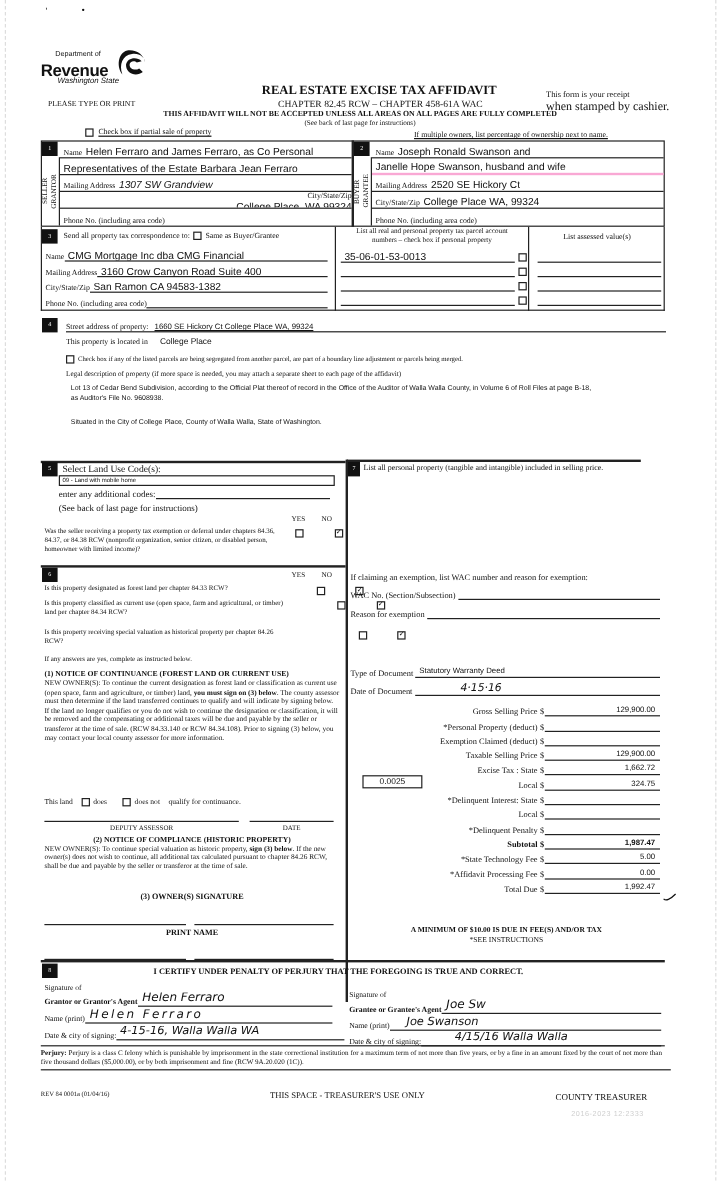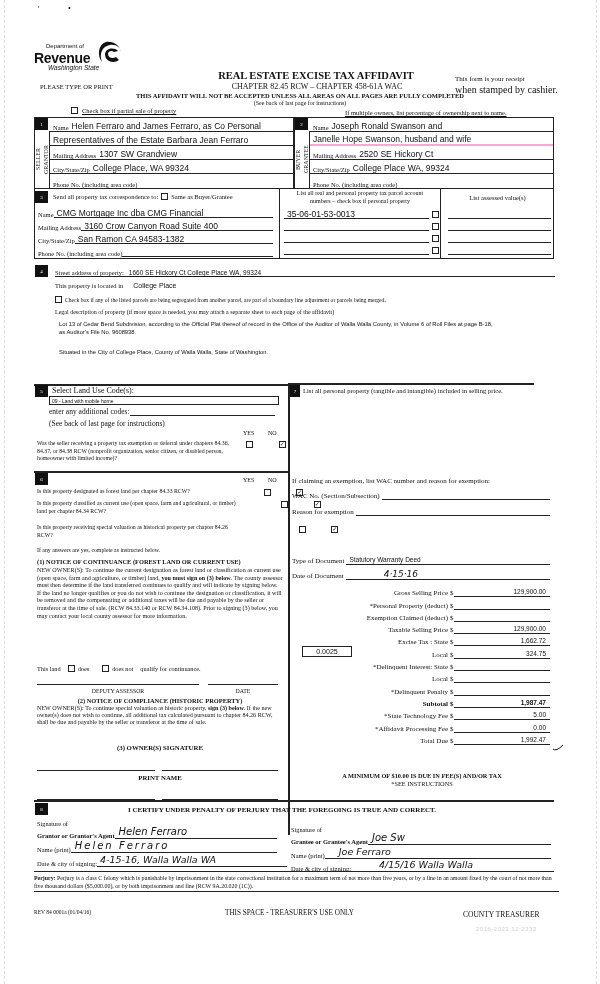--- a/index.html
+++ b/index.html
@@ -74,23 +74,23 @@
 <div class="abs" style="left:50px;top:118px;width:243px;">
   <div class="row" style="height:14px;border-bottom:1px solid #222;padding-left:3px;">
     <span class="lbl">Name</span>
     <span class="val fill" style="border:none;">Helen Ferraro and James Ferraro, as Co Personal</span>
   </div>
   <div class="row" style="height:14px;border-bottom:1px solid #222;padding-left:3px;">
     <span class="val fill" style="border:none;padding-left:0;">Representatives of the Estate Barbara Jean Ferraro</span>
   </div>
   <div class="row" style="height:14px;border-bottom:1px solid #222;padding-left:3px;">
     <span class="lbl">Mailing Address</span>
-    <span class="val fill" style="border:none;">1307 SW Grandview</span>
-  </div>
-  <div class="row" style="height:14px;border-bottom:1px solid #222;padding-left:3px;">
+    <span class="val fill" style="border:none;font-style:italic;">1307 SW Grandview</span>
+  </div>
+  <div class="row" style="height:14px;border-bottom:1px solid #222;padding-left:3px;flex-direction:column;">
     <span class="lbl">City/State/Zip</span>
     <span class="val fill" style="border:none;">College Place, WA 99324</span>
   </div>
   <div class="row" style="height:14px;padding-left:3px;">
     <span class="lbl">Phone No. (including area code)</span>
     <span class="val" style="border:none;"></span>
   </div>
 </div>
 
 
@@ -384,21 +384,21 @@
   <span class="val hand" style="font-size:9.5px;line-height:10px;height:12px;padding-left:3px;">4-15-16, Walla Walla WA</span>
 </div>
 
 <div class="abs" style="left:291px;top:826px;font-size:6.3px;">Signature of</div>
 <div class="abs row" style="left:291px;top:834px;width:260px;height:11px;">
   <span class="bold" style="font-size:6.5px;">Grantee or Grantee's Agent</span>
   <span class="val hand" style="font-size:10px;line-height:10px;height:12px;padding-left:4px;">Joe Sw</span>
 </div>
 <div class="abs row" style="left:291px;top:848px;width:260px;height:11px;">
   <span style="font-size:6.5px;">Name (print)</span>
-  <span class="val hand" style="font-size:9.5px;line-height:10px;height:12px;padding-left:14px;">Joe Ferraro</span>
+  <span class="val hand" style="font-size:9.5px;line-height:10px;height:12px;padding-left:14px;">Joe Swanson</span>
 </div>
 <div class="abs row" style="left:291px;top:861px;width:260px;height:11px;">
   <span style="font-size:6.5px;">Date &amp; city of signing:</span>
   <span class="val hand" style="font-size:9.5px;line-height:10px;height:12px;padding-left:28px;">4/15/16 Walla Walla</span>
 </div>
 
 <div class="abs" style="left:34px;top:871px;width:520px;height:1px;background:#222;"></div>
 
 
 <div class="abs" style="left:34px;top:874px;width:525px;font-size:5.9px;line-height:8px;border-bottom:1px solid #222;padding-bottom:1px;">

